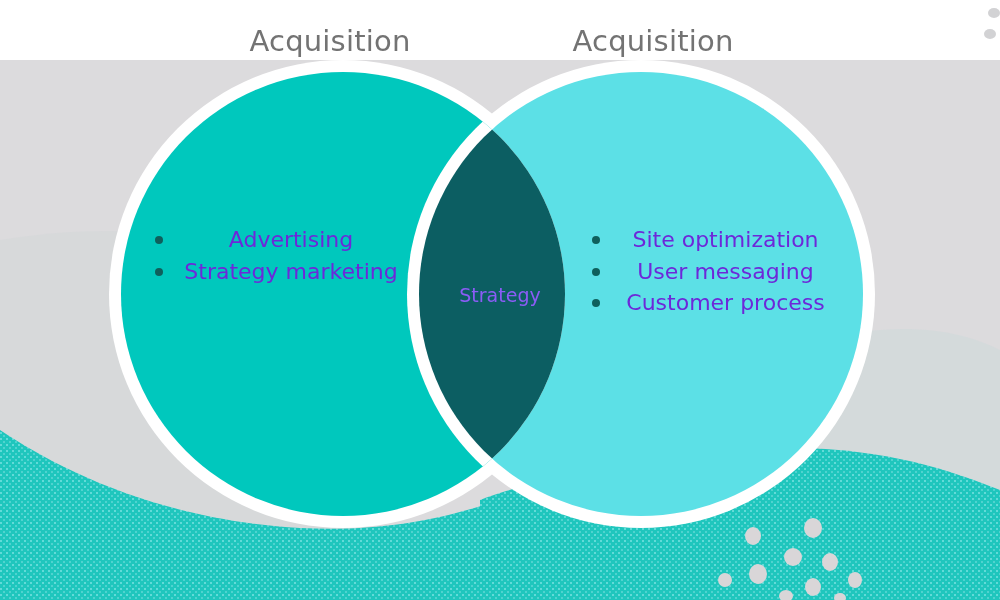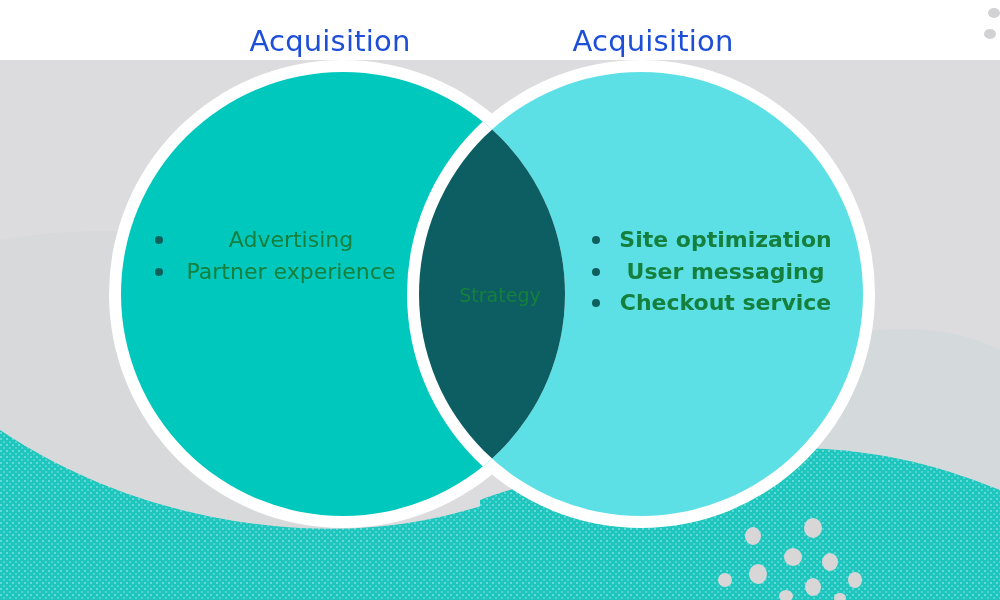--- a/index.html
+++ b/index.html
@@ -1,29 +1,29 @@
 <!DOCTYPE html>
 <html><head>
 <meta charset="utf-8">
 <style>
   html, body { margin:0; padding:0; }
   body { width:1000px; height:600px; position:relative; overflow:hidden; background:#ffffff; font-family:"Liberation Sans", sans-serif; }
   .gray-band { position:absolute; left:0; top:60px; width:1000px; height:540px; background:#dcdbdd; }
   .bg-svg { position:absolute; left:0; top:0; width:1000px; height:600px; }
-  .title { position:absolute; top:24px; font-size:29px; color:#1d4ed8; font-family:"DejaVu Sans", sans-serif; letter-spacing:0.2px; text-align:center; width:240px; }
+  .title { position:absolute; top:24px; font-size:29px; color:#737373; font-family:"DejaVu Sans", sans-serif; letter-spacing:0.2px; text-align:center; width:240px; }
   .title.left { left:210px; }
   .title.right { left:533px; }
-  .list { position:absolute; margin:0; padding:0; list-style:none; color:#15803d; font-family:"DejaVu Sans", sans-serif; font-size:22px; }
+  .list { position:absolute; margin:0; padding:0; list-style:none; color:#6d28d9; font-family:"DejaVu Sans", sans-serif; font-size:22px; }
   .list li { position:relative; height:31.5px; line-height:31.5px; text-align:center; }
   .list li .bullet { position:absolute; left:0; top:12px; width:8px; height:8px; border-radius:50%; background:#0f5f5c; }
   .list.left { left:155px; top:224px; width:250px; }
   .list.left li .txt { display:block; padding-left:22px; }
-  .list.right { left:592px; top:224px; width:245px;font-weight:bold; }
+  .list.right { left:592px; top:224px; width:245px; }
   .list.right li .txt { display:block; padding-left:22px; }
-  .center-label { position:absolute; left:440px; top:284px; width:120px; text-align:center; color:#15803d; font-family:"DejaVu Sans", sans-serif; font-size:19px; }
+  .center-label { position:absolute; left:440px; top:284px; width:120px; text-align:center; color:#8b5cf6; font-family:"DejaVu Sans", sans-serif; font-size:19px; }
 </style>
 </head>
 <body>
 
 <div class="gray-band"></div>
 
 <svg class="bg-svg" viewBox="0 0 1000 600">
   <defs>
     <pattern id="tex" width="6" height="6" patternUnits="userSpaceOnUse">
       <rect width="6" height="6" fill="#1fc6bd"></rect>
@@ -75,32 +75,32 @@
 <div class="title left">Acquisition</div>
 <div class="title right">Acquisition</div>
 
 <ul class="list left">
   <li>
       <span class="bullet"></span>
       <span class="txt">Advertising</span>
     </li>
   <li>
       <span class="bullet"></span>
-      <span class="txt">Partner experience</span>
+      <span class="txt">Strategy marketing</span>
     </li>
 </ul>
 
 <ul class="list right">
   <li>
       <span class="bullet"></span>
       <span class="txt">Site optimization</span>
     </li>
   <li>
       <span class="bullet"></span>
       <span class="txt">User messaging</span>
     </li>
   <li>
       <span class="bullet"></span>
-      <span class="txt">Checkout service</span>
+      <span class="txt">Customer process</span>
     </li>
 </ul>
 
 <div class="center-label">Strategy</div>
 
 </body></html>

